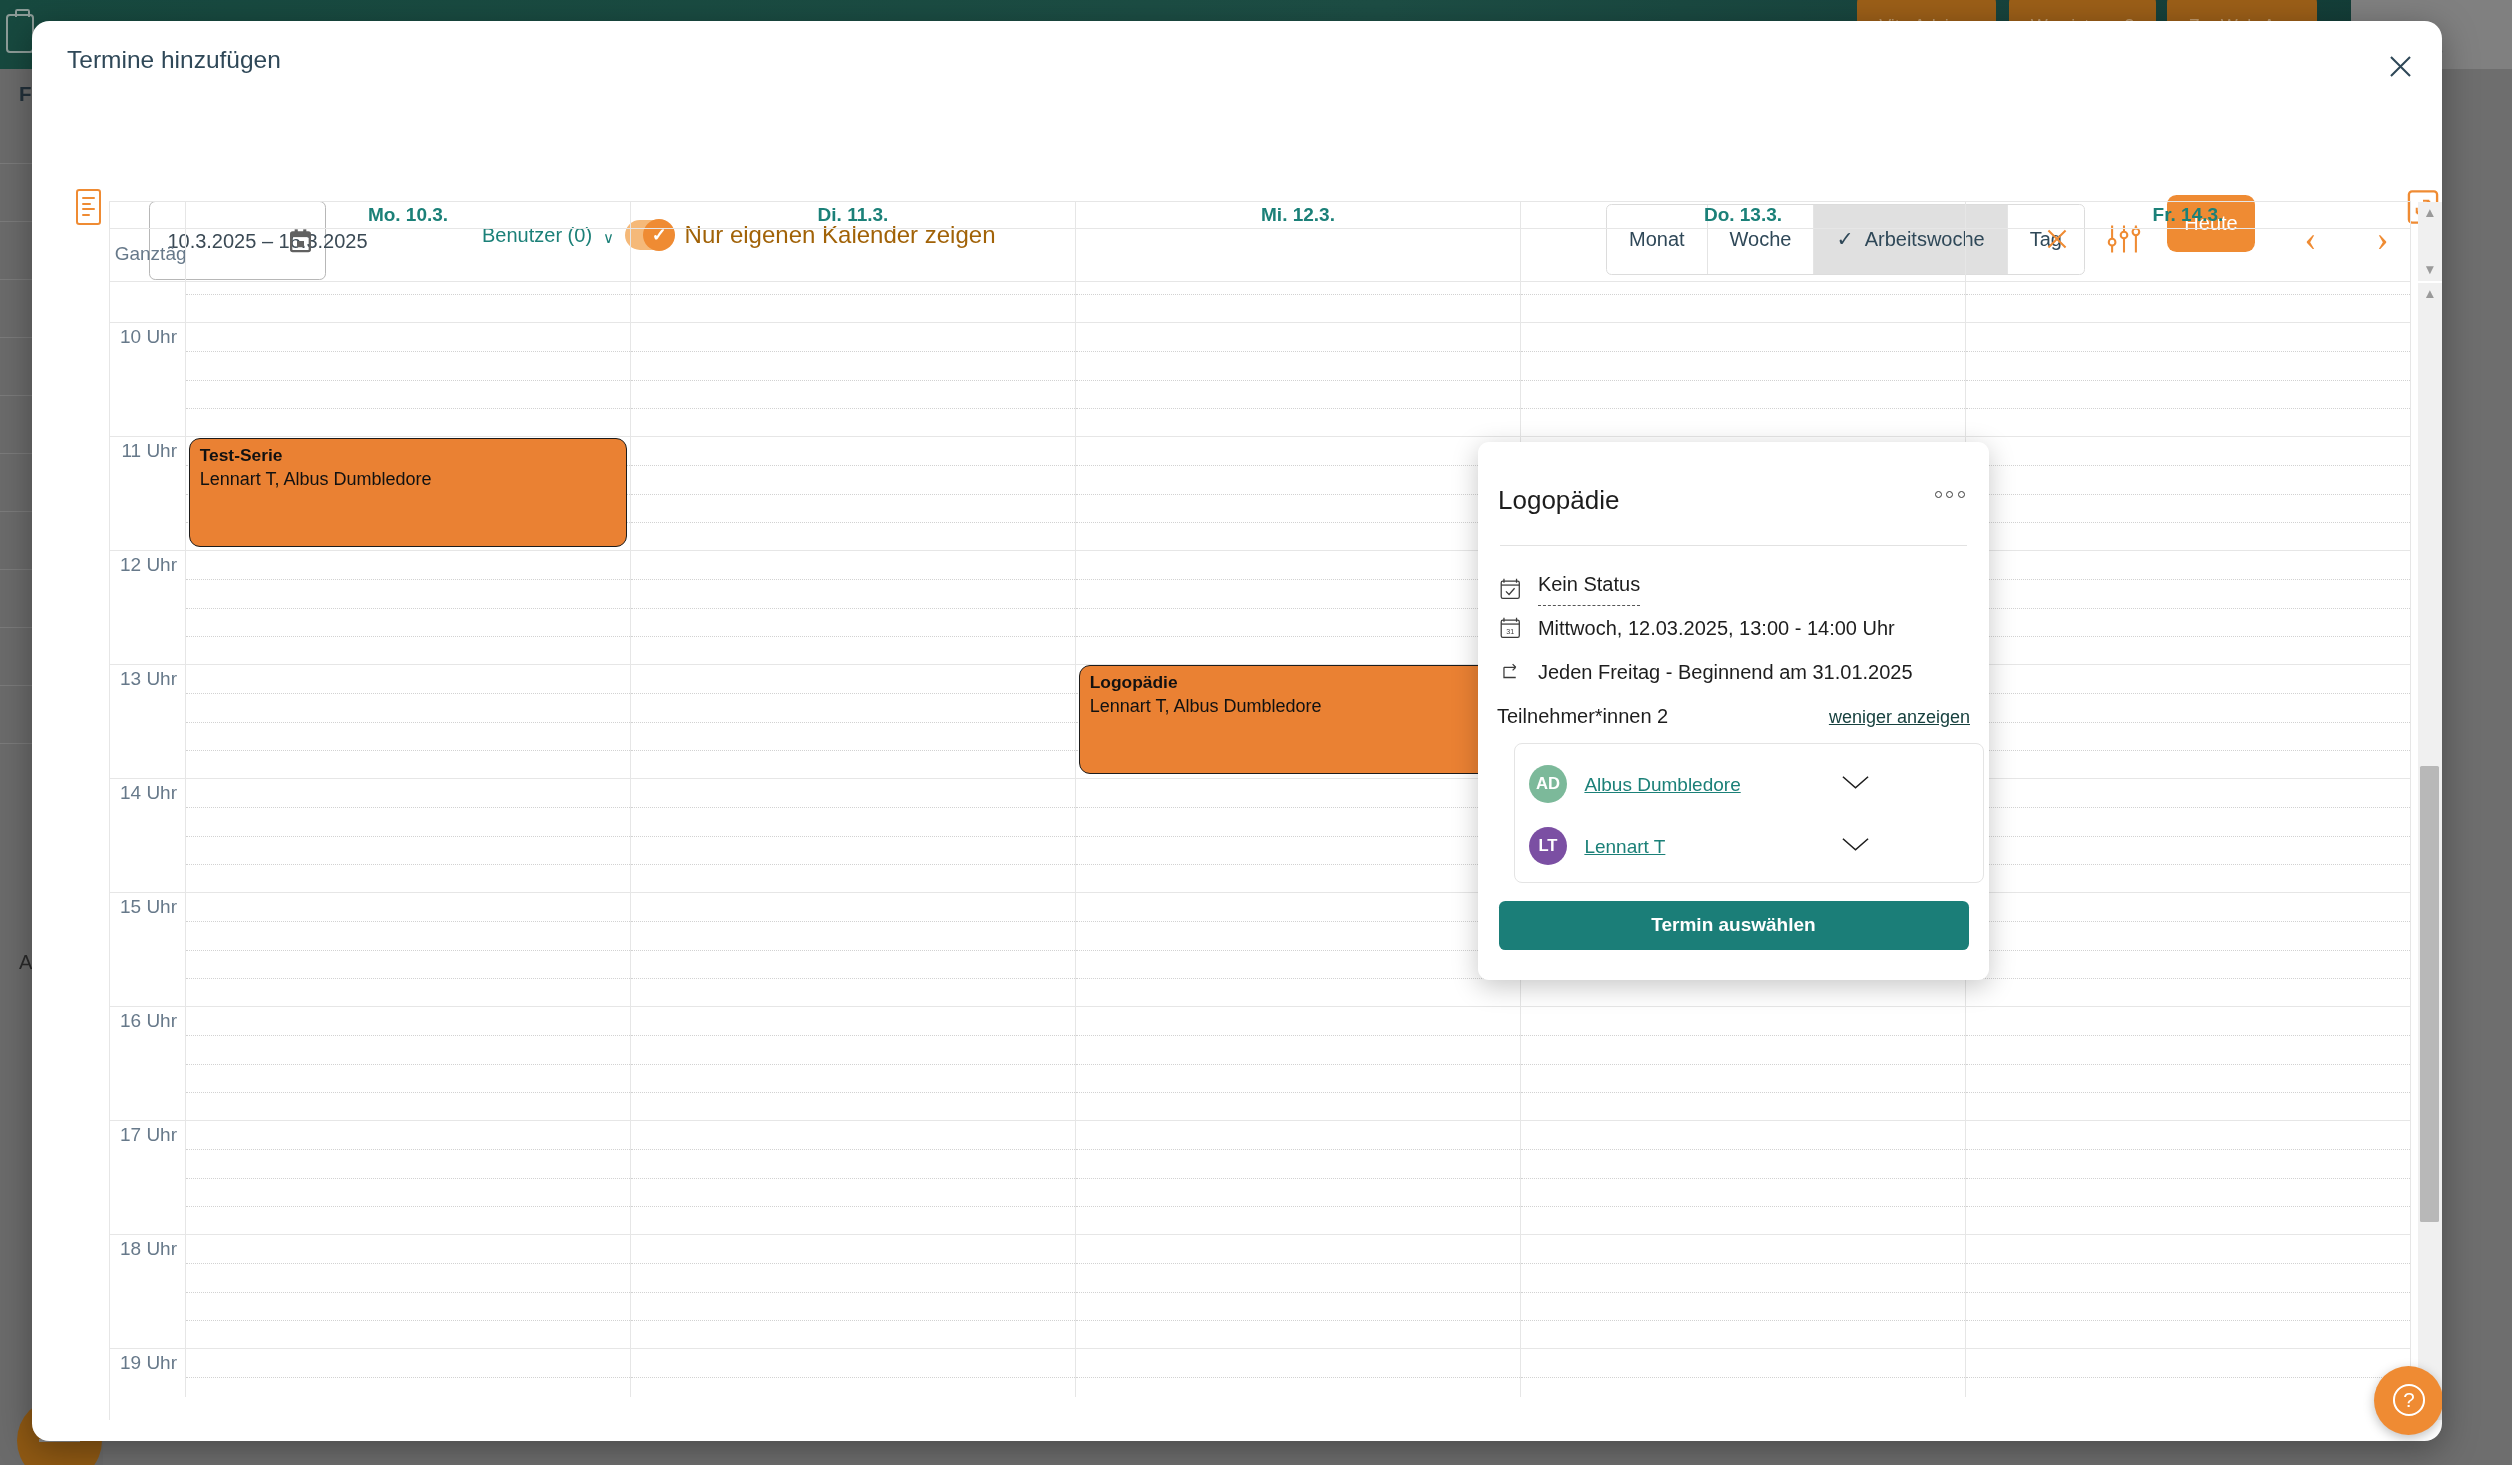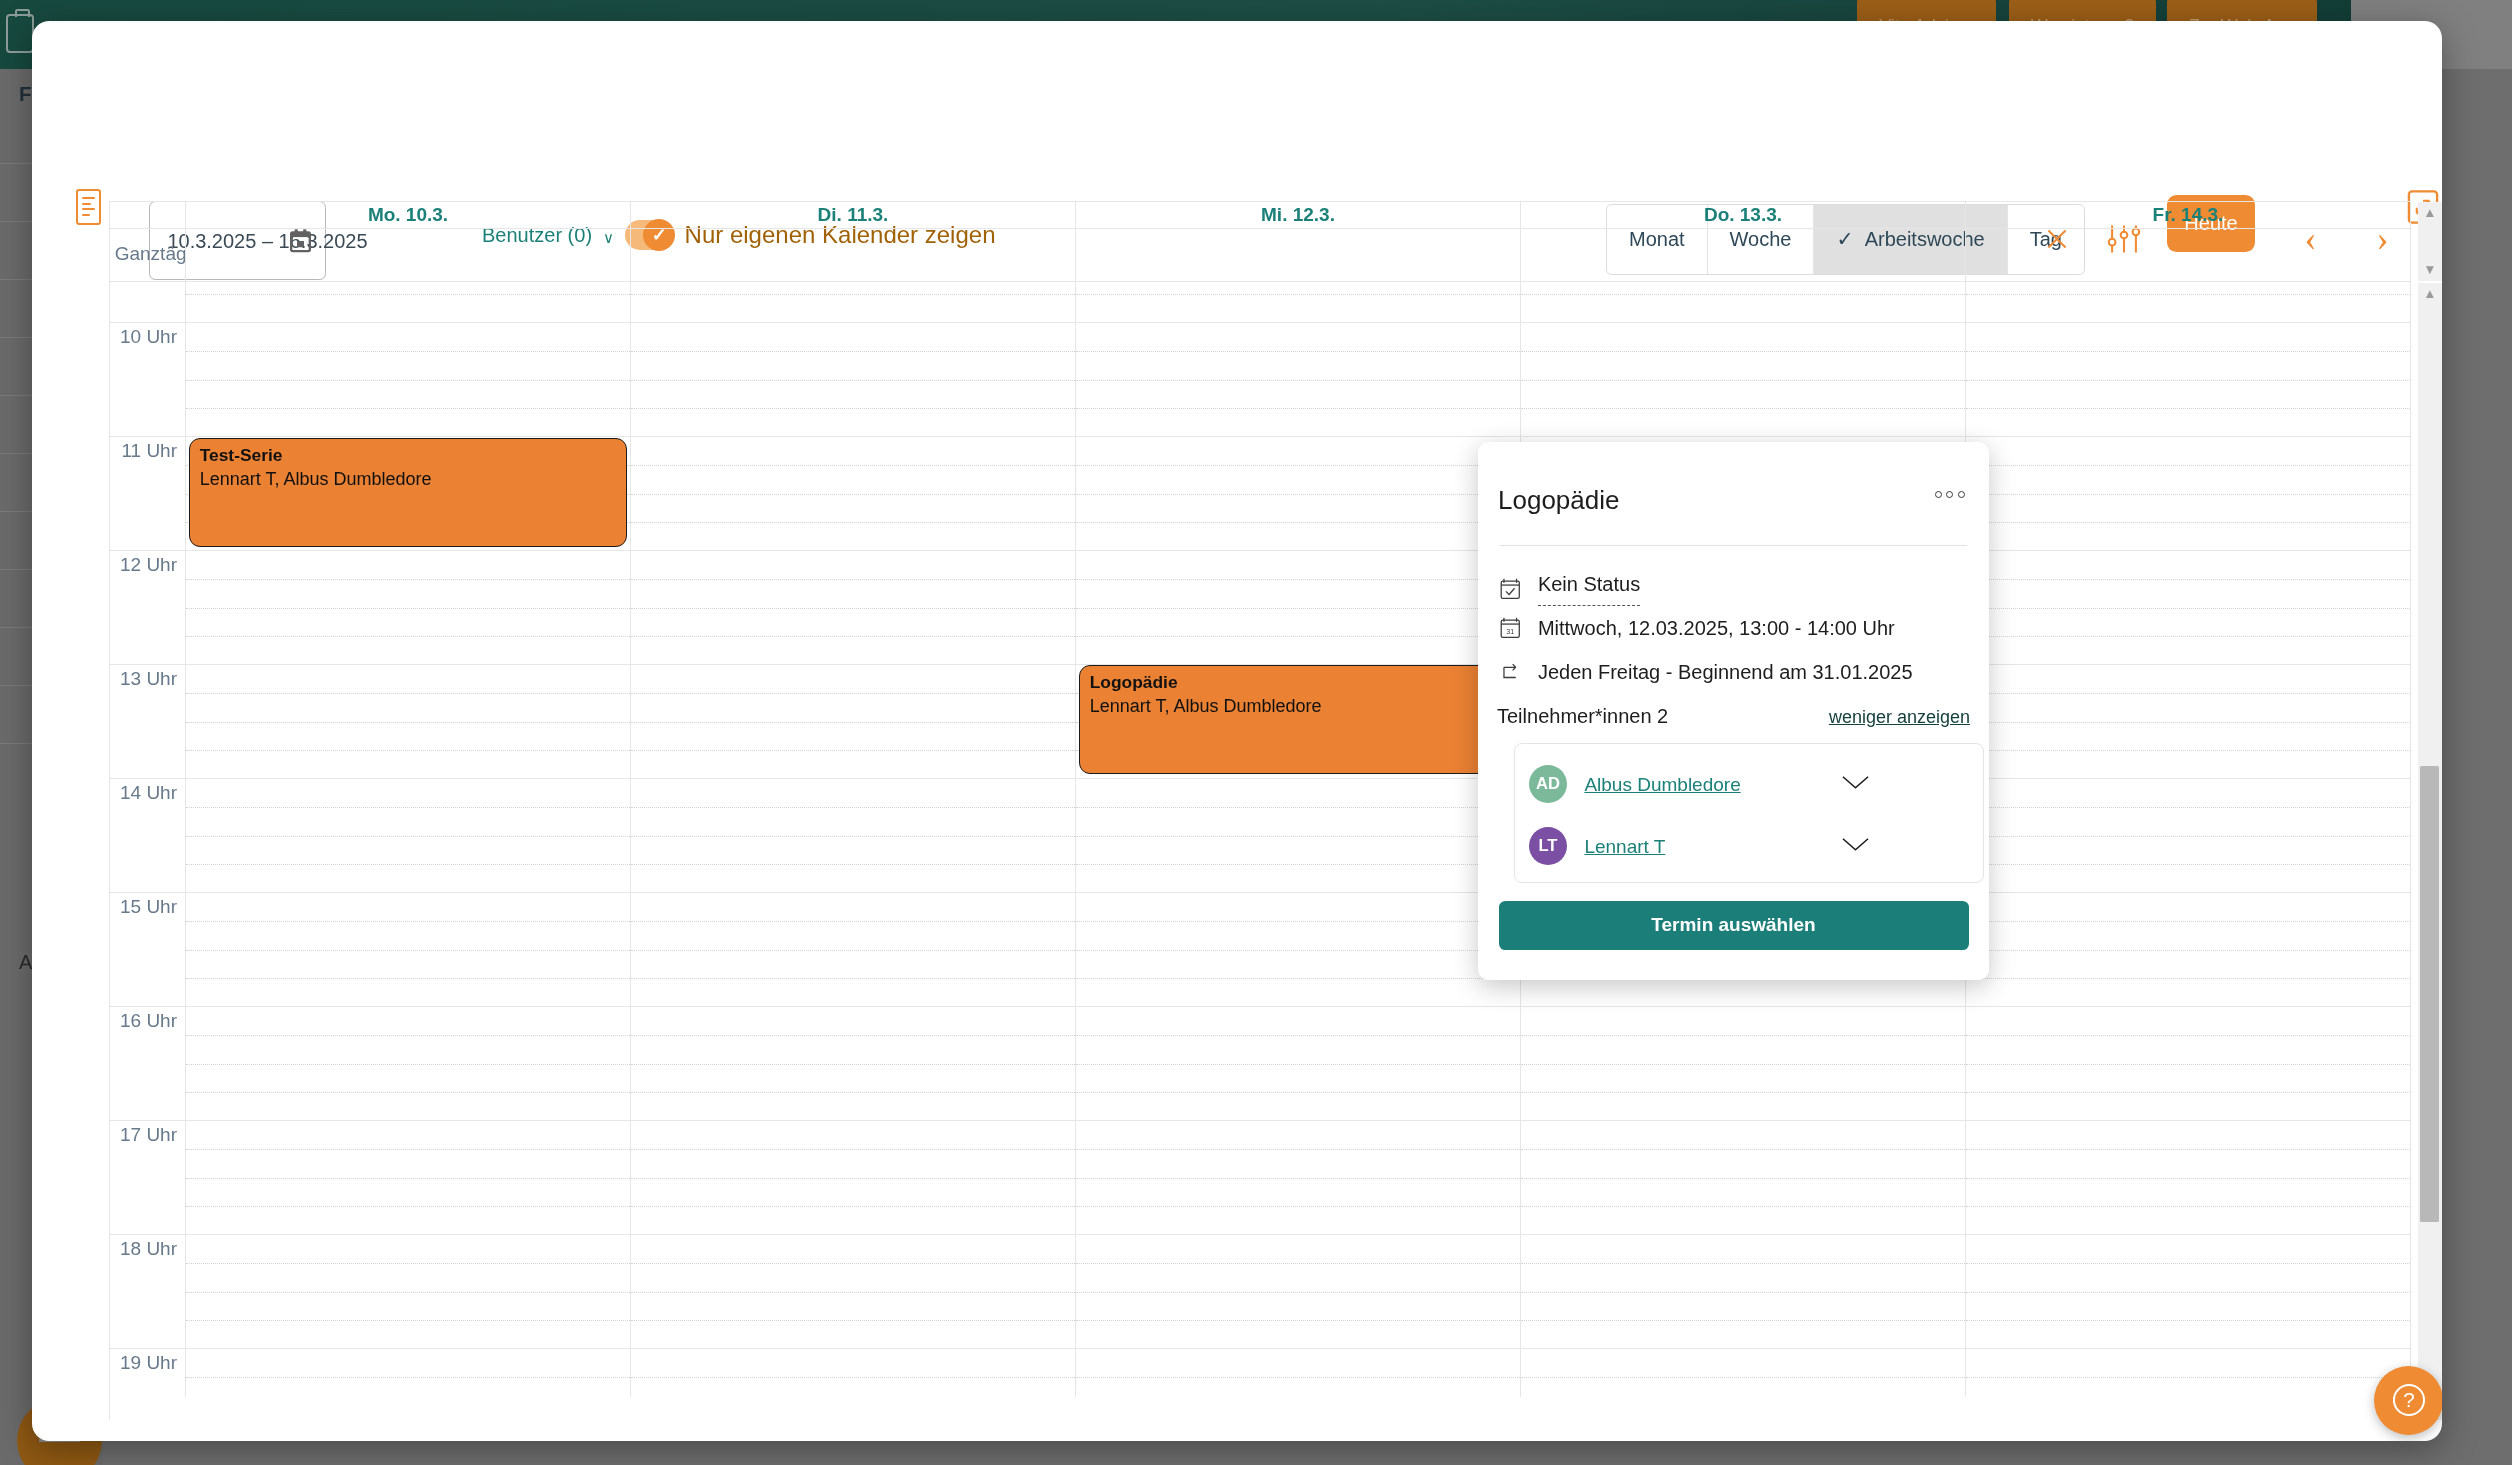--- a/index.html
+++ b/index.html
@@ -364,20 +364,28 @@
     <div class="bg-side-row"></div>
     <div class="bg-side-row"></div>
     <div class="bg-side-all">All</div>
   </div>
   <div id="bg-fab"></div>
   <div id="bg-counter">1</div>
 </div>
 
 <div id="modal">
 
+  <div id="modal-header">
+    <div id="modal-title">Termine hinzufügen</div>
+    <div id="modal-close">
+      <svg width="27" height="27" viewBox="0 0 34 34">
+        <path d="M5 5 L29 29 M29 5 L5 29" stroke="#2f4858" stroke-width="2.6" fill="none"></path>
+      </svg>
+    </div>
+  </div>
 
   <div id="toolbar">
 
     <div id="doc-icon">
       <i></i>
         <i></i>
         <i></i>
         <i></i>
     </div>
 

